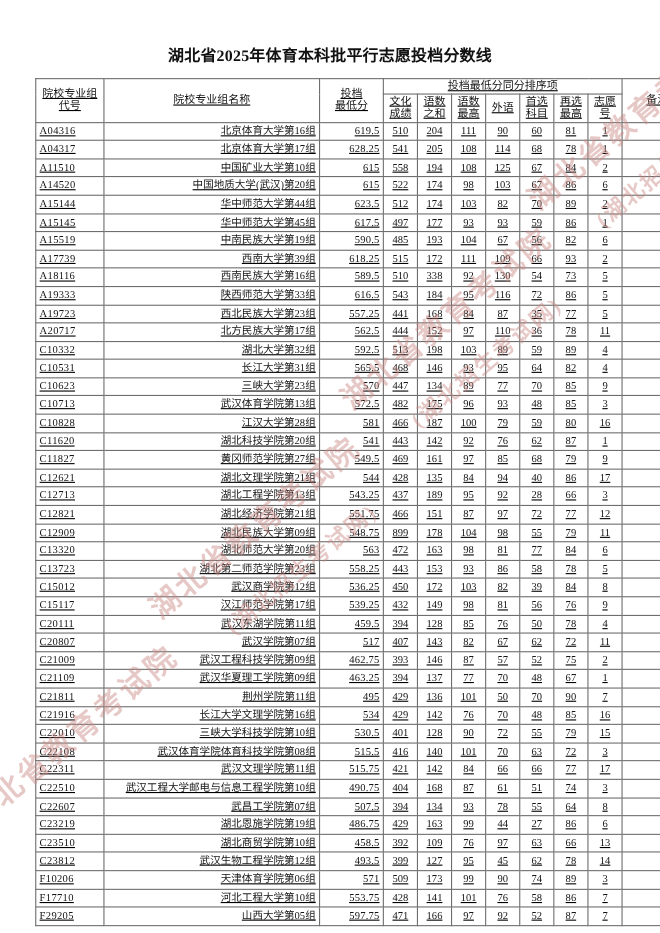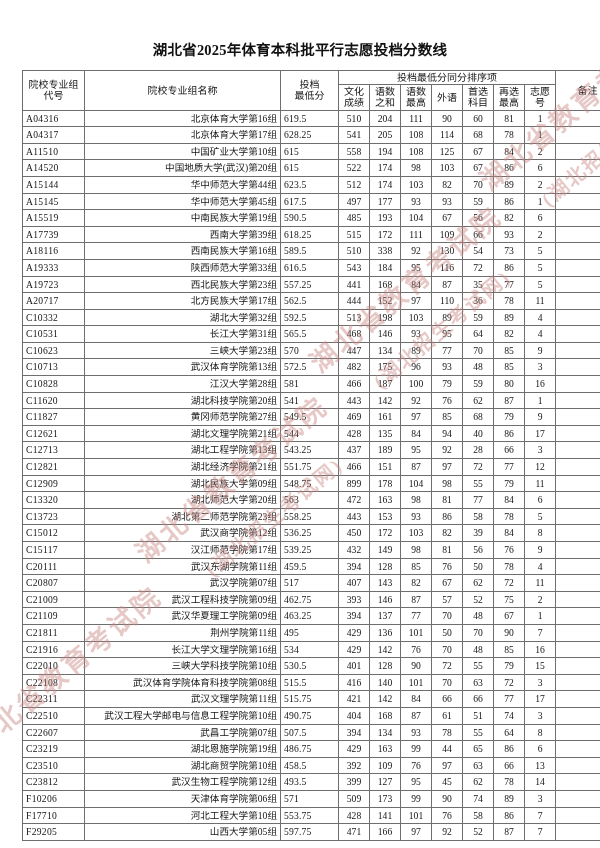--- a/index.html
+++ b/index.html
@@ -62,22 +62,23 @@
   .wm3 { left: 300px; top: 350px; transform: rotate(-40deg); }
   .wm4 { left: 366px; top: 372px; transform: rotate(-40deg); }
   .wm5 { left: 470px; top: 168px; transform: rotate(-40deg); }
   .wm6 { left: 534px; top: 190px; transform: rotate(-40deg); }
   .wm7 { left: -40px; top: 730px; transform: rotate(-40deg); }
 
   
   .table-wrap {
     position: relative;
     z-index: 2;
-    padding: 0 22px;
+    padding: 0 32px;
     box-sizing: border-box;
+    text-decoration: underline;
   }
   table.scores {
     border-collapse: collapse;
     width: 556px;
     table-layout: fixed;
     background: transparent;
   }
   table.scores th,
   table.scores td {
     border: 1px solid #6e6e6e;
@@ -100,21 +101,21 @@
     font-size: 9.6px;
     height: 15.6px;
     line-height: 15.6px;
     padding: 0 3px;
     vertical-align: middle;
     white-space: nowrap;
     overflow: hidden;
   }
   td.c-code   { text-align: left; letter-spacing: 0.3px; }
   td.c-name   { text-align: right; padding-left: 4px; }
-  td.c-min    { text-align: left; padding-left: 4px; letter-spacing: 0.2px; }
+  td.c-min    { text-align: right; padding-left: 4px; letter-spacing: 0.2px; }
   td.c-num    { text-align: center; }
   td.c-remark { text-align: center; }
 
   
   col.w-code   { width: 62px; }
   col.w-name   { width: 196px; }
   col.w-min    { width: 58px; }
   col.w-n      { width: 31px; }
   col.w-remark { width: 64px; }
 
@@ -683,21 +684,21 @@
             <td class="c-remark"></td>
           </tr>
           <tr>
             <td class="c-code">C23219</td>
             <td class="c-name">湖北恩施学院第19组</td>
             <td class="c-min">486.75</td>
             <td class="c-num">429</td>
             <td class="c-num">163</td>
             <td class="c-num">99</td>
             <td class="c-num">44</td>
-            <td class="c-num">65</td>
+            <td class="c-num">27</td>
             <td class="c-num">86</td>
             <td class="c-num">6</td>
             <td class="c-remark"></td>
           </tr>
           <tr>
             <td class="c-code">C23510</td>
             <td class="c-name">湖北商贸学院第10组</td>
             <td class="c-min">458.5</td>
             <td class="c-num">392</td>
             <td class="c-num">109</td>

